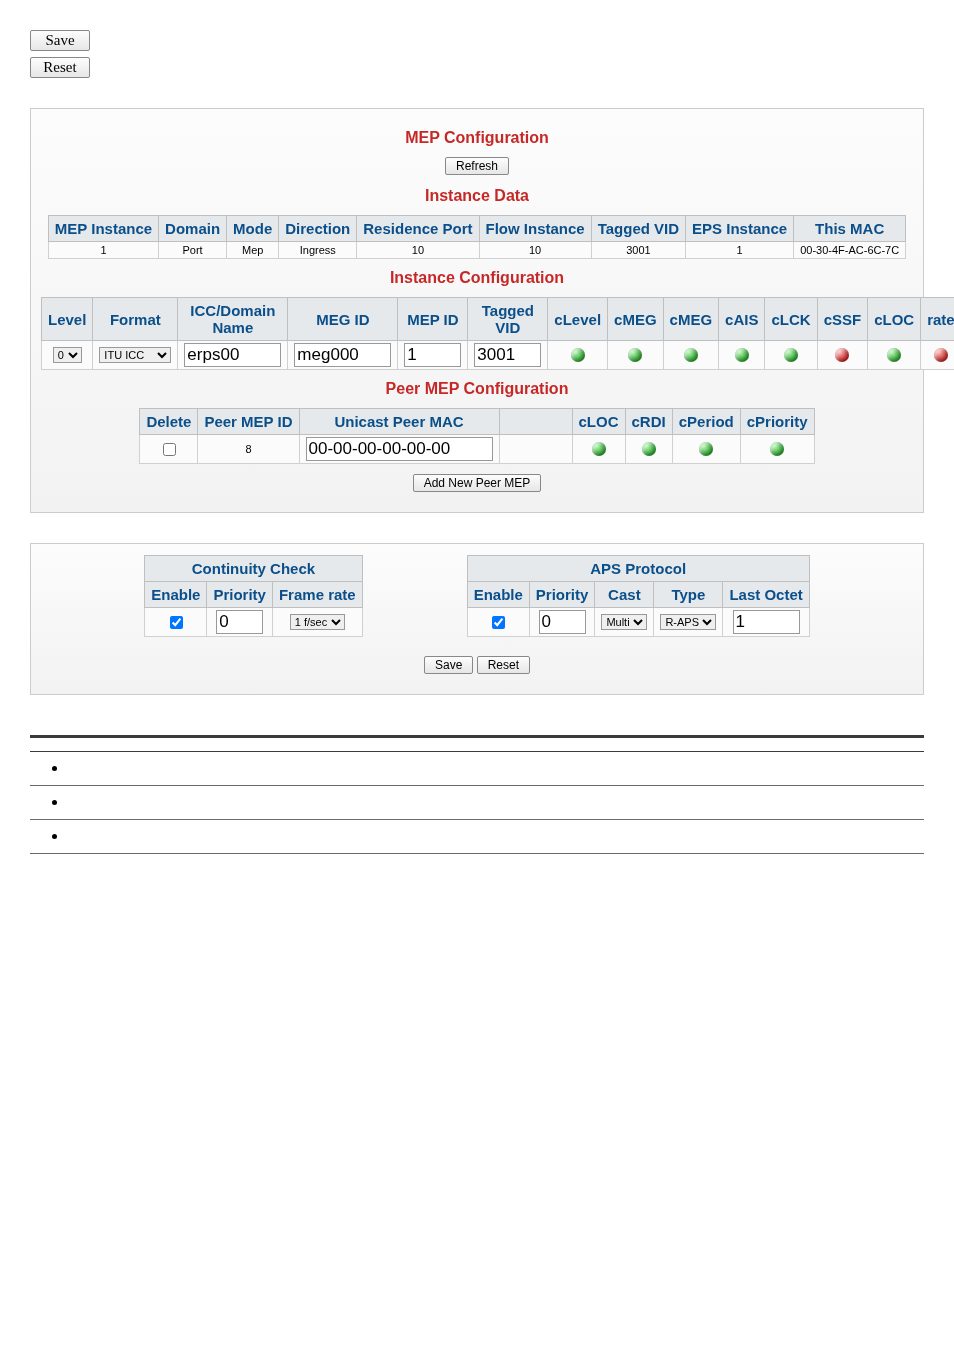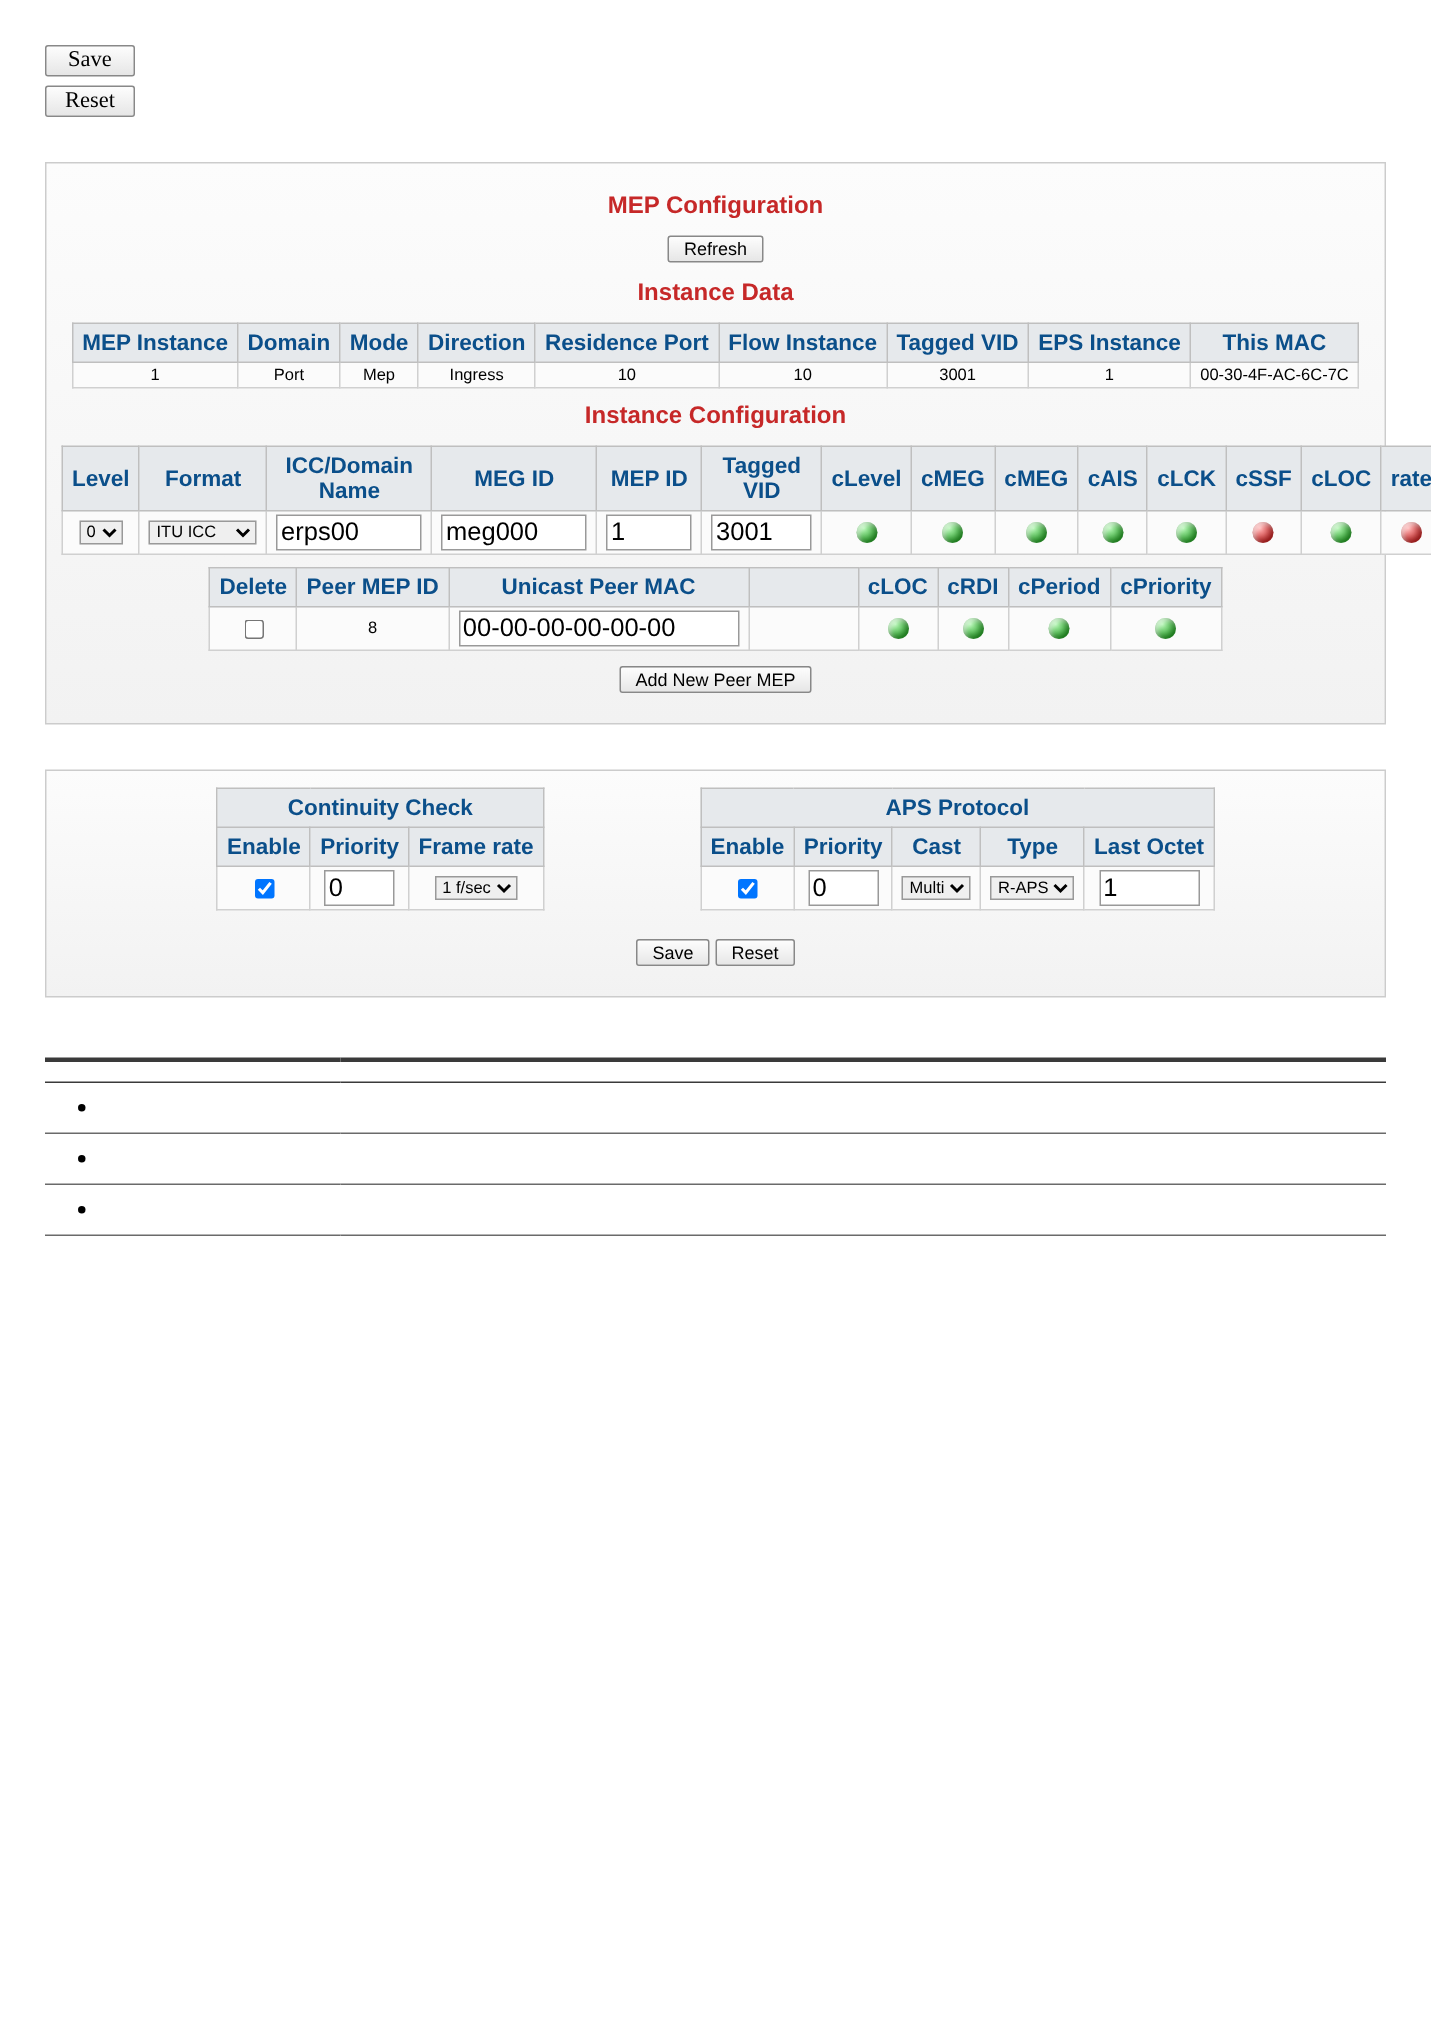--- a/index.html
+++ b/index.html
@@ -206,20 +206,21 @@
       <td><span class="dot dot-green"></span></td>
       <td><span class="dot dot-green"></span></td>
       <td><span class="dot dot-green"></span></td>
       <td><span class="dot dot-red"></span></td>
       <td><span class="dot dot-green"></span></td>
       <td><span class="dot dot-red"></span></td>
     </tr>
   </tbody>
     </table>
 
+  <h2>Peer MEP Configuration</h2>
   <table class="data">
     <tbody>
         <tr>
       <th>Delete</th>
       <th>Peer MEP ID</th>
       <th>Unicast Peer MAC</th>
       <th style="width:60px;"></th>
       <th>cLOC</th>
       <th>cRDI</th>
       <th>cPeriod</th>

